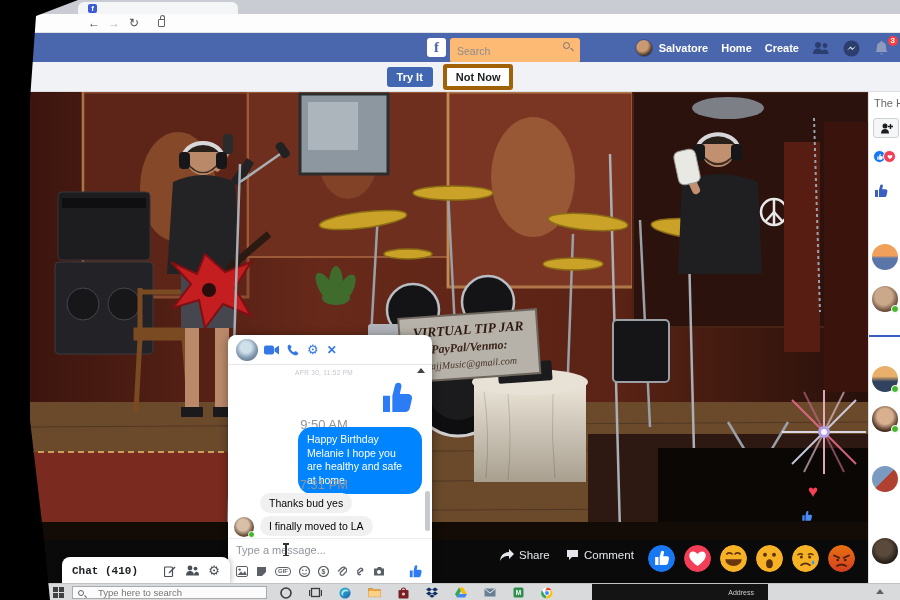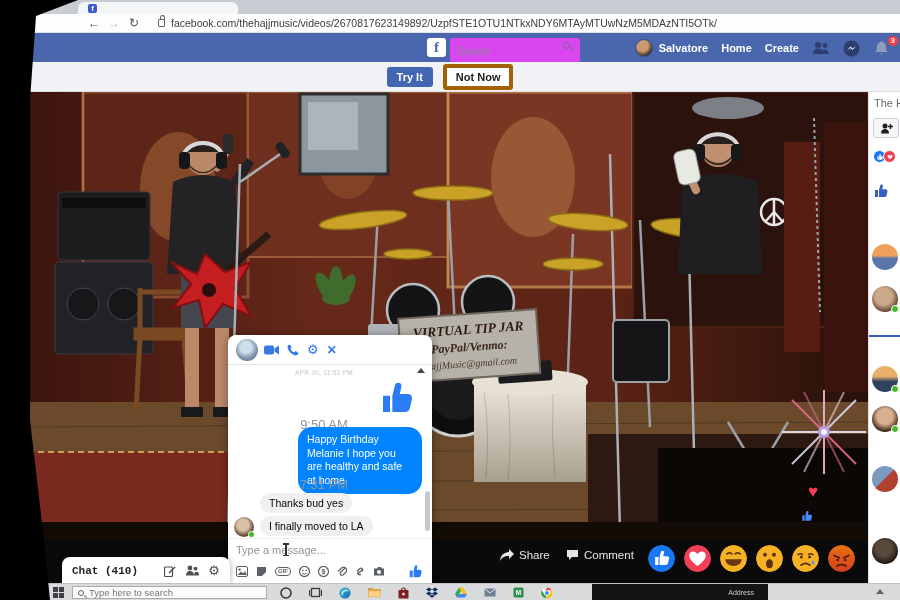--- a/index.html
+++ b/index.html
@@ -13,21 +13,21 @@
   .toolbar { position:absolute; left:0; top:14px; width:900px; height:19px; background:#fdfdfd; border-bottom:1px solid #e2e3e5; display:flex; align-items:center; }
   .nav-ic { font-size:12px; color:#4d5156; width:20px; text-align:center; }
   .nav-ic.dim { color:#b5b8bc; }
   .lock-icon { width:7px; height:8px; border:1.2px solid #5f6368; border-radius:1px; position:relative; margin:0 6px 0 14px; }
   .lock-icon:before { content:""; position:absolute; left:0.5px; top:-5px; width:3px; height:4px; border:1.2px solid #5f6368; border-bottom:none; border-radius:3px 3px 0 0; }
   .url-text { font-size:10.5px; color:#3c4043; letter-spacing:0; white-space:nowrap; }
 
   
   .fb-header { position:absolute; left:0; top:33px; width:900px; height:29px; background:#4a66ad; display:flex; align-items:center; }
   .fb-logo { position:absolute; left:427px; top:5px; width:19px; height:19px; background:#fff; border-radius:3px; color:#4a66ad; font-weight:bold; font-size:15px; text-align:center; line-height:18px; font-family:"Liberation Serif", serif; }
-  .fb-search { position:absolute; left:450px; top:5px; width:130px; height:25px; background:#d946ef; border-radius:3px; border:none; font-size:10.5px; padding:0 20px 0 7px; color:#1c1e21; }
+  .fb-search { position:absolute; left:450px; top:5px; width:130px; height:25px; background:#fdba74; border-radius:3px; border:none; font-size:10.5px; padding:0 20px 0 7px; color:#1c1e21; }
   .fb-search::placeholder { color:#8a8d91; }
   .search-glass { position:absolute; left:563px; top:9px; width:7px; height:7px; border:1.4px solid #6f7378; border-radius:50%; }
   .search-glass:after { content:""; position:absolute; left:6px; top:6px; width:4px; height:1.4px; background:#6f7378; transform:rotate(45deg); }
   .fb-right { position:absolute; right:8px; top:0; height:29px; display:flex; align-items:center; gap:13px; color:#fff; }
   .hdr-avatar { width:18px; height:18px; border-radius:50%; background:radial-gradient(circle at 40% 35%, #c99a72 0 40%, #4a3828 70%, #20160e); border:1px solid #35508f; }
   .hdr-name, .hdr-link { font-size:11px; font-weight:bold; color:#fff; }
   .hdr-ic { width:18px; height:16px; position:relative; }
   .ppl-icon svg, .msgr-icon svg, .bell-icon svg { display:block; }
   .badge { position:absolute; top:-4px; right:-6px; background:#fa3e3e; color:#fff; font-size:8px; font-weight:bold; border-radius:5px; padding:0.5px 3px; }
 
@@ -92,21 +92,21 @@
 
   
   .chat-panel { position:absolute; left:62px; top:557px; width:168px; height:27px; background:#fff; border-radius:8px 8px 0 0; box-shadow:0 0 6px rgba(0,0,0,.35); z-index:40; display:flex; align-items:center; padding:0 10px; }
   .chat-panel-label { font-size:11px; font-weight:bold; color:#1c1e21; flex:1;font-family:Liberation Mono, monospace; }
   .chat-panel-icons { display:flex; gap:9px; color:#4b4f56; align-items:center; }
 
   
   .taskbar { position:absolute; left:0; top:583px; width:900px; height:17px; background:#d9dadc; border-top:1px solid #c2c3c5; z-index:50; }
   .start-btn { position:absolute; left:53px; top:3px; width:11px; height:11px; display:grid; grid-template-columns:5px 5px; grid-gap:1px; }
   .start-btn span { background:#3f4043; width:5px; height:5px; }
-  .tb-search { position:absolute; left:72px; top:2px; width:195px; height:13px; background:#fbfbfb; border:1px solid #a9abad; display:flex; align-items:center; gap:5px; padding:0 5px; }
+  .tb-search { position:absolute; left:72px; top:2px; width:195px; height:13px; background:#fbfbfb; border:1px solid #a9abad; display:flex; align-items:center; gap:14px; padding:0 5px; }
   .tb-search-input { border:none; outline:none; background:transparent; font-size:9.5px; color:#3c3f42; width:160px; }
   .tb-glass { width:6px; height:6px; border:1.2px solid #5f6368; border-radius:50%; position:relative; flex:none; }
   .tb-glass:after { content:""; position:absolute; left:5px; top:5px; width:3px; height:1.2px; background:#5f6368; transform:rotate(45deg); }
   .tb-icons { position:absolute; left:280px; top:2px; display:flex; gap:17px; align-items:center; height:13px; }
   .tb-dark { position:absolute; left:592px; top:0; width:176px; height:17px; background:#141414; color:#cfcfcf; font-size:7px; display:flex; align-items:center; justify-content:flex-end; padding-right:14px; }
   .tb-chevron { position:absolute; right:16px; top:5px; width:0; height:0; border-left:4px solid transparent; border-right:4px solid transparent; border-bottom:5px solid #5f6368; }
 
   
   .watermark { position:absolute; right:5px; top:566px; z-index:60; font-family:"Liberation Serif", serif; font-style:italic; font-weight:bold; font-size:19px; color:#efe0a8; text-shadow:1px 1px 0 #2e2308, -1px -1px 0 #2e2308, 0 0 7px rgba(0,0,0,.9); }
 
@@ -124,21 +124,20 @@
     <div class="tab">
       <div class="favicon">f</div>
     </div>
   </div>
 
   <div class="toolbar">
     <span class="nav-ic" style="margin-left:84px">←</span>
     <span class="nav-ic dim">→</span>
     <span class="nav-ic">↻</span>
     <span class="lock-icon"></span>
-    <span class="url-text">facebook.com/thehajjmusic/videos/2670817623149892/UzpfSTE1OTU1NTkxNDY6MTAyMTUwNzM5MDAzNTI5OTk/</span>
   </div>
 
   <div class="fb-header">
     <div class="fb-logo">f</div>
     <input class="fb-search" placeholder="Search" style="">
     <span class="search-glass"></span>
     <div class="fb-right">
       <div style="display:flex;align-items:center;gap:6px">
         <div class="hdr-avatar"></div>
         <span class="hdr-name">Salvatore</span>

